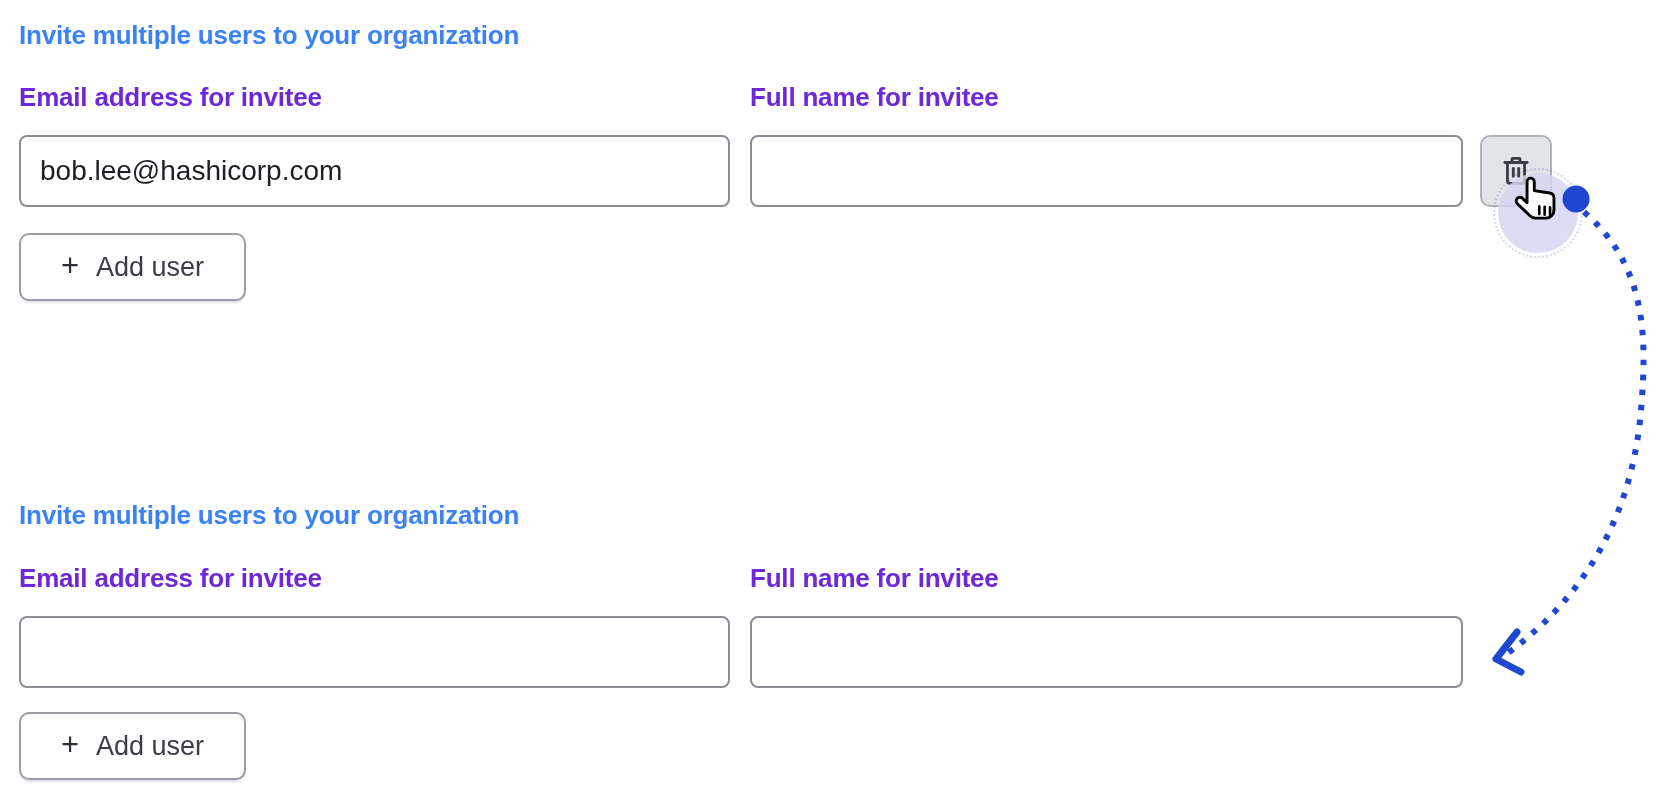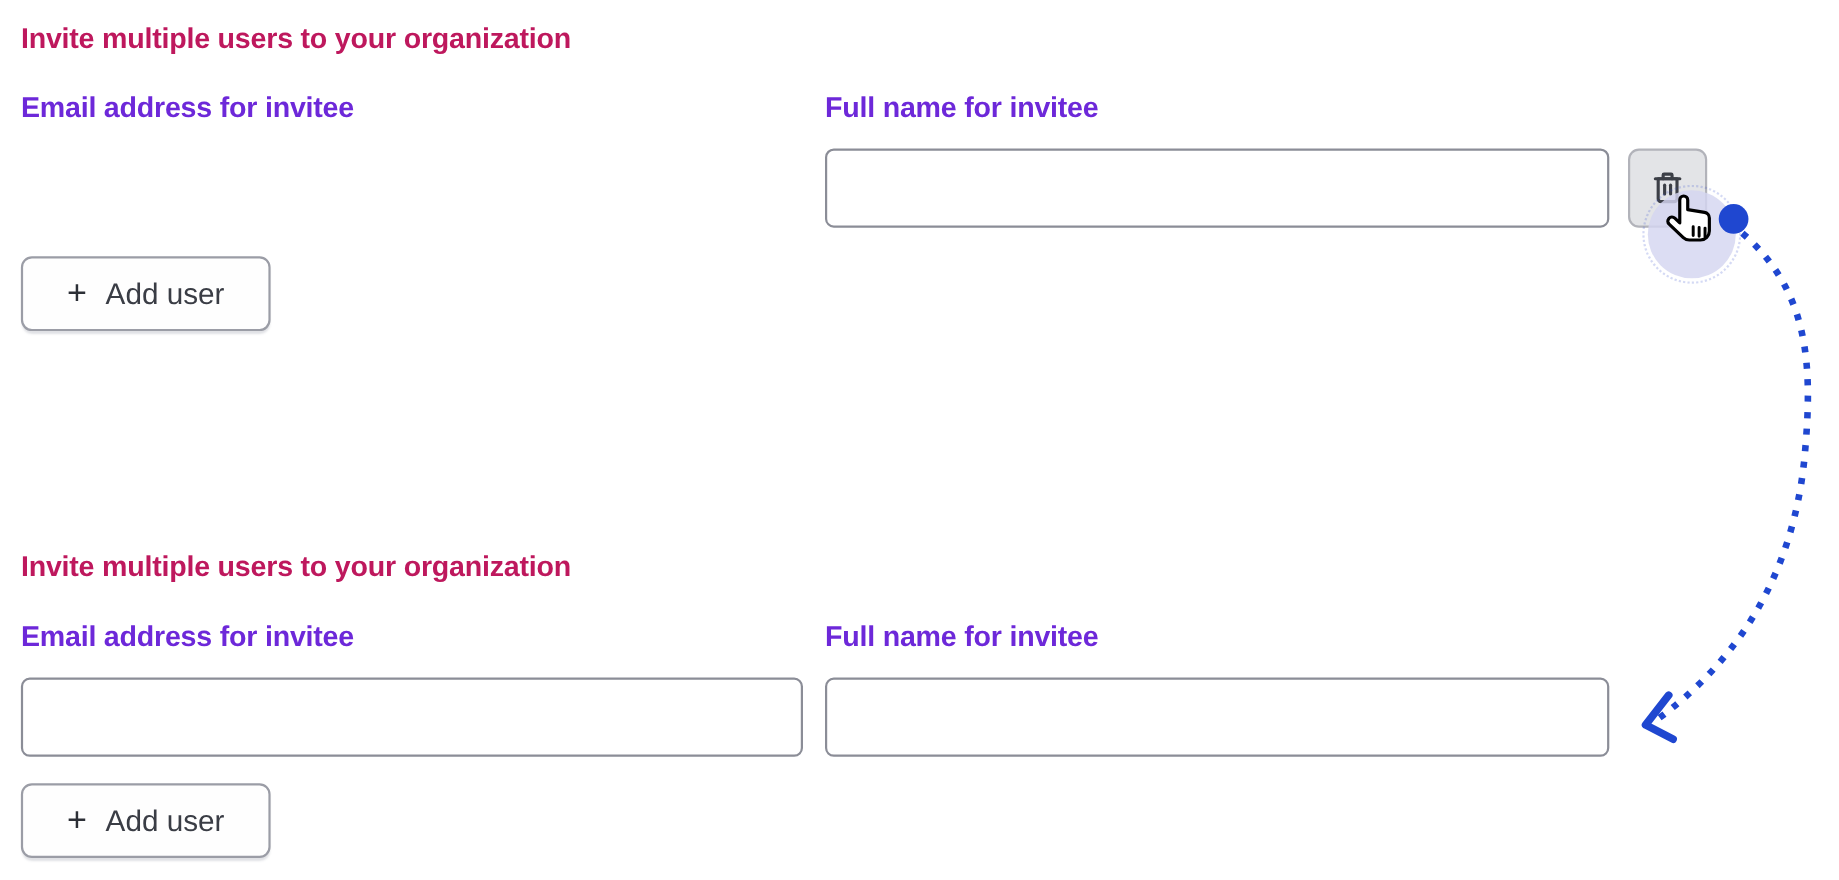--- a/index.html
+++ b/index.html
@@ -14,21 +14,21 @@
     height: 800px;
     background: #ffffff;
     overflow: hidden;
   }
   .section-heading {
     position: absolute;
     left: 19px;
     font-size: 26px;
     line-height: 28px;
     font-weight: 700;
-    color: #be185d;
+    color: #3b82f6;
     letter-spacing: -0.2px;
     text-align: right;
   }
   .field-label {
     position: absolute;
     font-size: 26px;
     line-height: 28px;
     font-weight: 700;
     color: #6d28d9;
     letter-spacing: -0.2px;
@@ -124,20 +124,21 @@
 </head>
 <body>
 
 <div class="canvas">
 
   <div class="section-heading" style="top:21px;">Invite multiple users to your organization</div>
 
   <div class="field-label" style="left:19px; top:83px;">Email address for invitee</div>
   <div class="field-label" style="left:750px; top:83px;">Full name for invitee</div>
 
+  <input class="text-input" style="left: 19px; top: 135px; width: 711px;" type="text" value="bob.lee@hashicorp.com">
   <input class="text-input" style="left: 750px; top: 135px; width: 713px;" type="text" value="">
 
   <button class="trash-btn">
     <span style="display:flex;">
       <svg width="36" height="36" viewBox="0 0 24 24" fill="none" stroke="#3c3f47" stroke-width="1.9" stroke-linecap="round" stroke-linejoin="round">
         <path d="M4.6 6.3 H19.4"></path>
         <path d="M9.3 6.3 V4.1 c0-.3 .25-.55 .55-.55 h4.3 c.3 0 .55 .25 .55 .55 V6.3"></path>
         <path d="M6.3 6.3 H17.7 V18.5 c0 .95-.75 1.7-1.7 1.7 H8 c-.95 0-1.7-.75-1.7-1.7 Z"></path>
         <path d="M10.2 10.2 v5.3"></path>
         <path d="M13.8 10.2 v5.3"></path>

